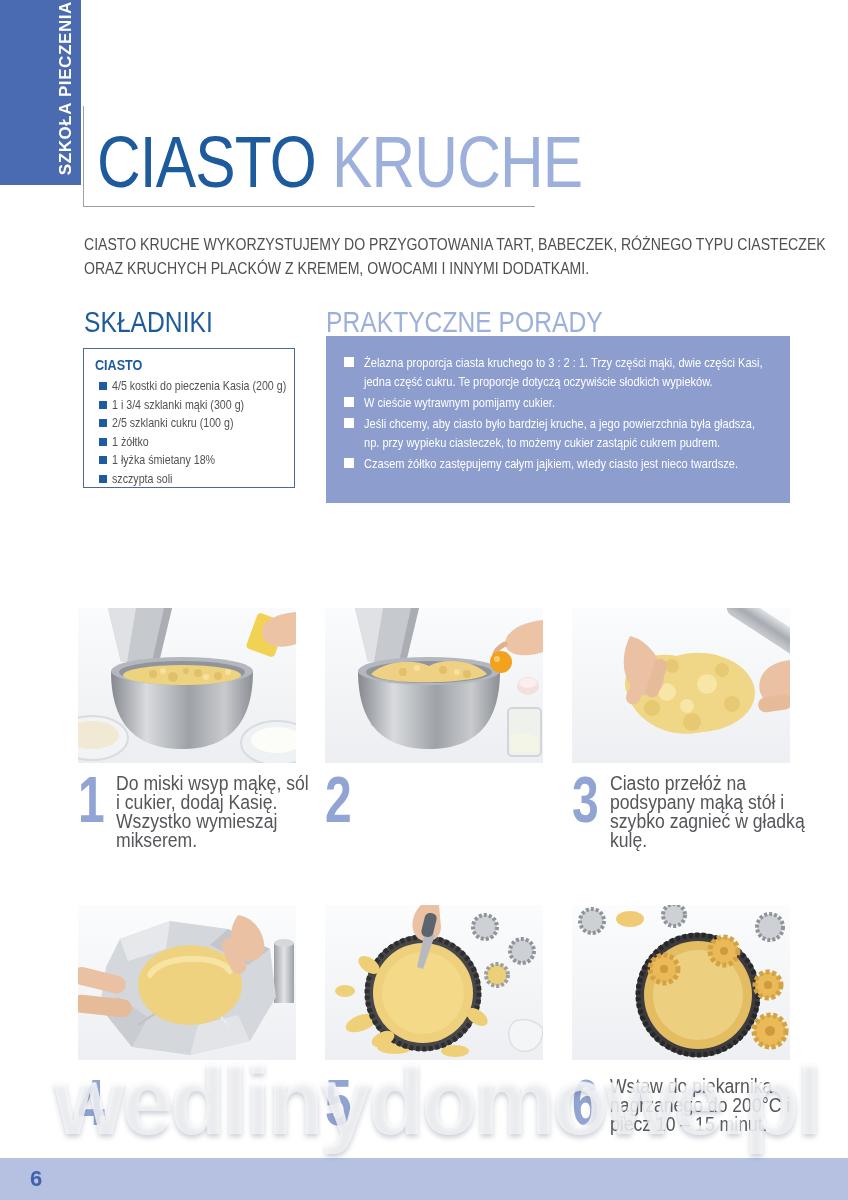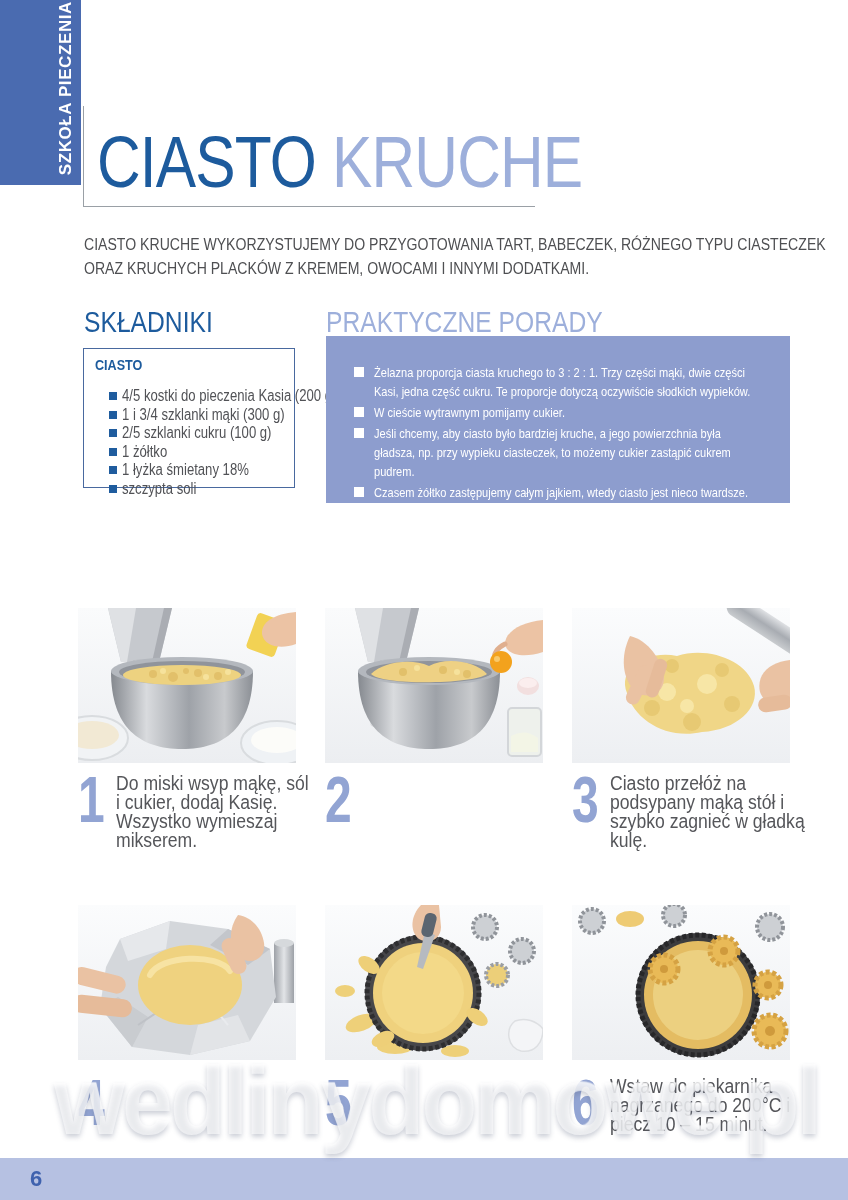--- a/index.html
+++ b/index.html
@@ -37,22 +37,22 @@
   }
   .ingredients-title { left:84px; top:306px; color:#1d5b9d; }
   .tips-title { left:326px; top:306px; color:#9dafdb; }
   
   .ingredients-box {
     position:absolute; left:83px; top:348px; width:212px; height:140px;
     border:1px solid #49699f; padding:8px 9px 6px 11px; background:#fff;
   }
   .box-title { font-size:14px; font-weight:700; color:#1d5b9d; margin:0 0 4px 0;
     transform:scaleX(.9); transform-origin:0 0; }
-  ul.plain { list-style:none; margin:14px; padding:0; }
-  .ing-item { position:relative; padding-left:13px; font-size:16px; line-height:18.6px; color:#515256; }
+  ul.plain { list-style:none; margin:4px; padding:0; }
+  .ing-item { position:relative; padding-left:13px; font-size:13px; line-height:18.6px; color:#515256; }
   .ing-item::before { content:""; position:absolute; left:0; top:5px; width:8px; height:8px; background:#1f5c9e; }
   .ing-item .cxi { display:inline-block; transform:scaleX(.82); transform-origin:0 50%; white-space:nowrap; }
   
   .tips-box {
     position:absolute; left:326px; top:336px; width:464px; height:167px;
     background:#8d9dce; padding:13px 14px 10px 14px;
   }
   .tip-item { position:relative; padding-left:20px; margin-bottom:2px; color:#ffffff; font-size:13px; line-height:19px; }
   .tip-item::before { content:""; position:absolute; left:0; top:4px; width:10px; height:10px; background:#ffffff; }
   .tip-text { display:block; transform:scaleX(.85); transform-origin:0 0; width:117.6%; }

